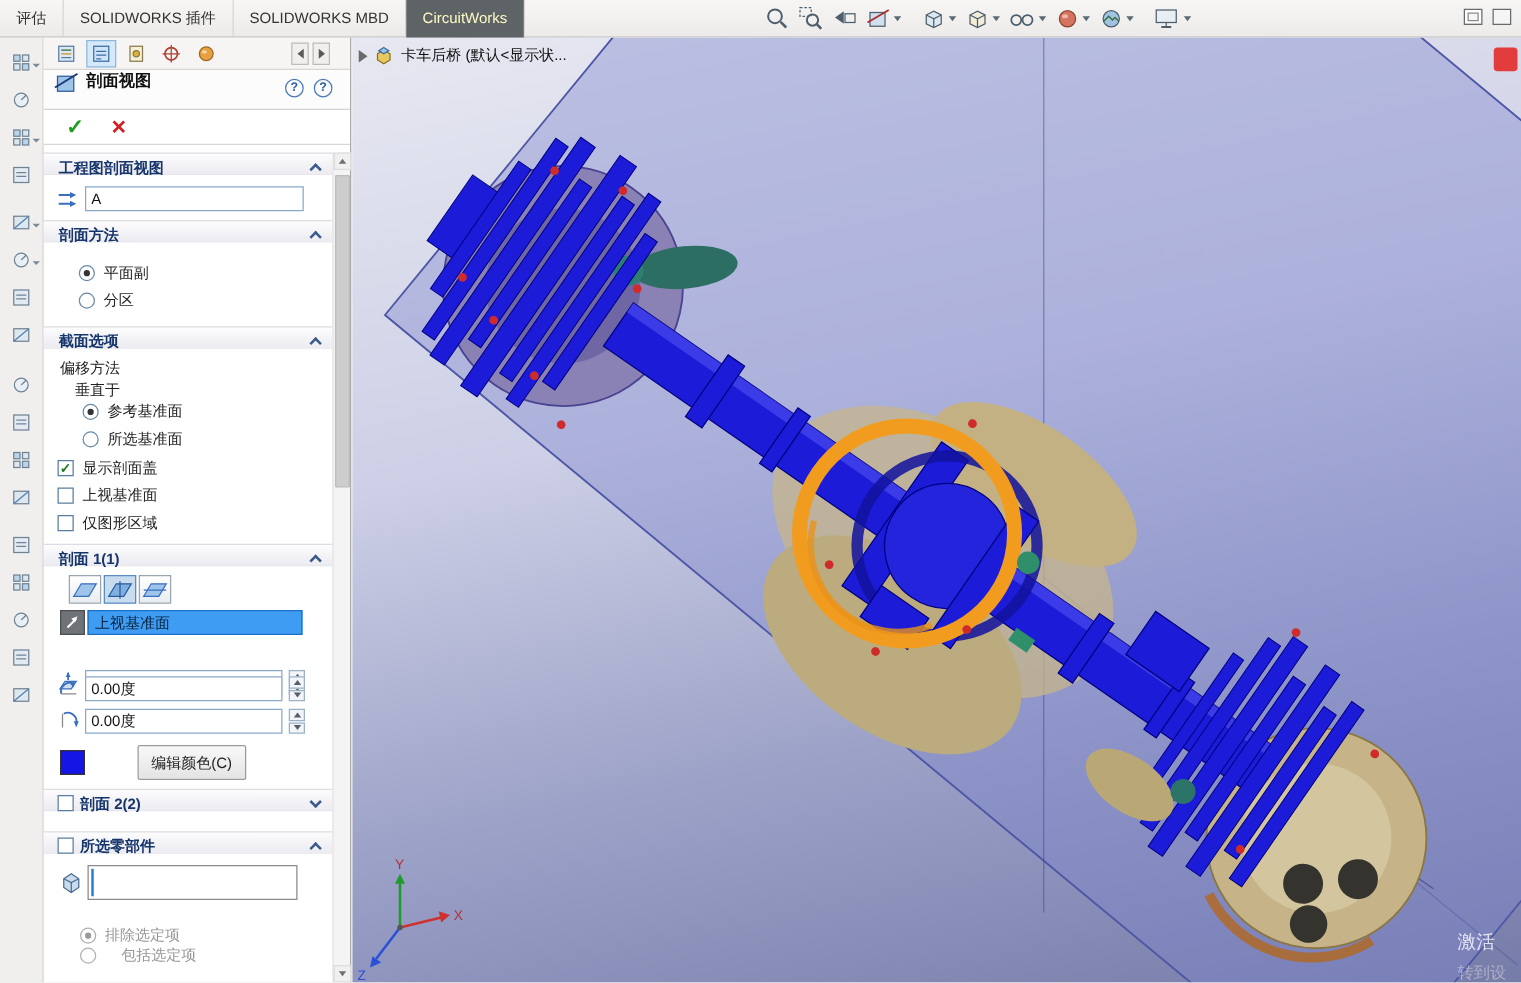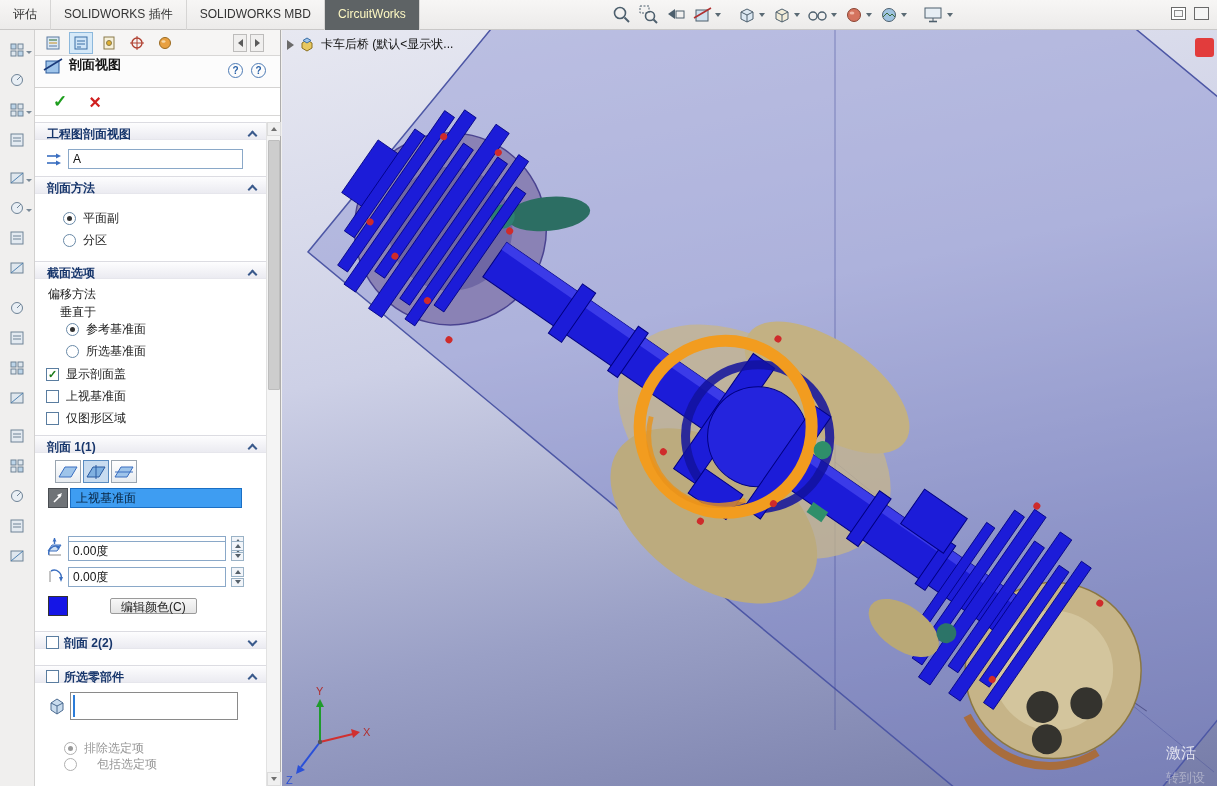--- a/index.html
+++ b/index.html
@@ -82,21 +82,21 @@
   .spincol { display:flex; flex-direction:column; gap:1px; margin-left:1px; }
   .spin { width:13px; height:9.5px; border:1px solid #9ab2c6; background:#f2f5f9; display:flex; align-items:center; justify-content:center; }
   .sup { width:0;height:0;border-left:3px solid transparent;border-right:3px solid transparent;border-bottom:4px solid #55606a; }
   .sdn { width:0;height:0;border-left:3px solid transparent;border-right:3px solid transparent;border-top:4px solid #55606a; }
 
   .planebtn { width:26px; height:23px; border:1px solid #9aa5b0; background:linear-gradient(#ffffff,#e8ecf0);
               display:flex; align-items:center; justify-content:center; margin-right:2px; }
   .planebtn.active { background:#c8dcf0; border-color:#5a8cc0; }
   .pickbtn { width:20px; height:20px; background:#6f7377; border:1px solid #4a4e52; display:flex; align-items:center; justify-content:center; }
   .swatch { width:20px; height:20px; border:1px solid #333; }
-  .pushbtn { height:16px; padding:0 10px; border:1px solid #9a9a9a; border-radius:2px;
+  .pushbtn { height:28px; padding:0 10px; border:1px solid #9a9a9a; border-radius:2px;
              background:linear-gradient(#f8f8f8,#e4e4e4); font-size:12px; color:#222; }
   .listbox { height:28px; border:1px solid #8a8a8a; background:#fff; position:relative; }
   .listbox .cursorline { position:absolute; left:2px; top:2px; bottom:2px; width:2px; background:#2b7cd8; }
 
   #sb { position:absolute; left:231px; top:92px; bottom:0; width:14px; background:#f4f4f4; border-left:1px solid #e2e2e2; }
   .sbbtn { position:absolute; left:0; width:14px; height:14px; background:#f0f0f0; border:1px solid #dcdcdc;
            display:flex; align-items:center; justify-content:center; }
   .sbthumb { position:absolute; left:1px; width:12px; background:#cdcdcd; border:1px solid #bdbdbd; border-radius:1px; }
 
   

